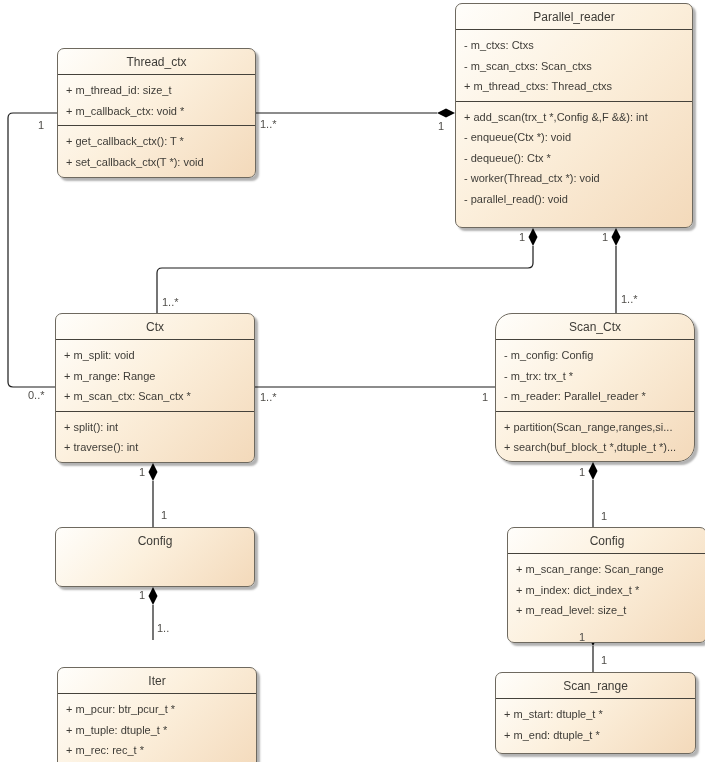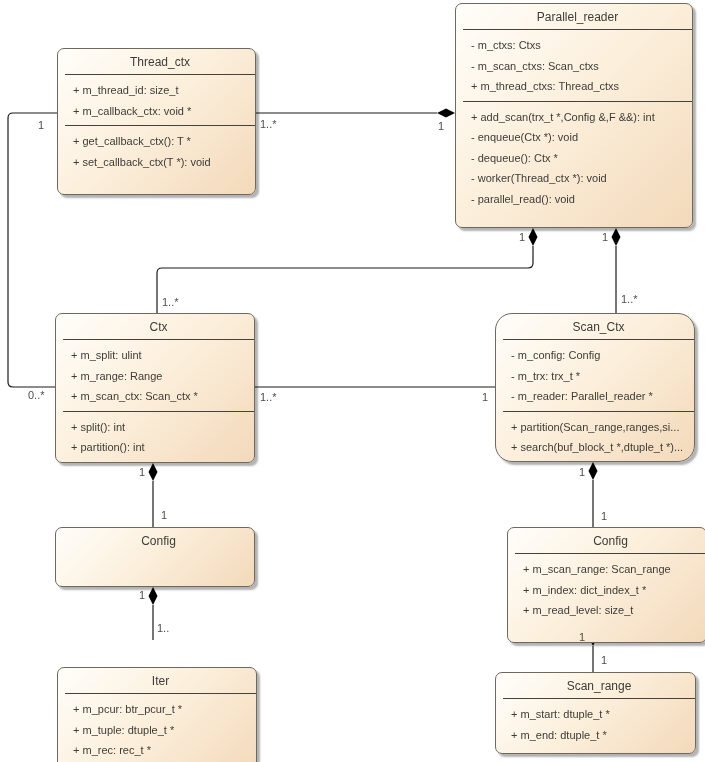--- a/index.html
+++ b/index.html
@@ -6,21 +6,21 @@
   .canvas{
     position:relative;width:705px;height:762px;background:#ffffff;overflow:hidden;
     font-family:"Liberation Sans","DejaVu Sans",sans-serif;
   }
   .connectors{position:absolute;left:0;top:0;z-index:1;}
   .uml-class{
     position:absolute;z-index:2;box-sizing:border-box;
     border:1px solid #6e695f;border-radius:7px;
     background:linear-gradient(135deg,#fffefb 0%,#fcf0dd 45%,#f3d9ba 100%);
     box-shadow:3px 3px 2px rgba(0,0,0,0.30);
-    color:#3e3c37;overflow:hidden;padding-left:7px;
+    color:#3e3c37;overflow:hidden;
   }
   .uml-title{
     font-size:12px;text-align:center;padding:6px 4px 5px 4px;
     border-bottom:1px solid #45423b;white-space:nowrap;overflow:hidden;
   }
   .uml-title.no-sep{border-bottom:none;}
   .uml-sec{padding:5px 0 4px 0;border-bottom:1px solid #45423b;}
   .uml-sec:last-child{border-bottom:none;}
   .uml-row{
     font-size:11px;line-height:20.5px;padding:0 4px 0 8px;
@@ -77,42 +77,42 @@
     </div>
     <div class="uml-sec">
       <div class="uml-row">+ add_scan(trx_t *,Config &amp;,F &amp;&amp;): int</div>
       <div class="uml-row">- enqueue(Ctx *): void</div>
       <div class="uml-row">- dequeue(): Ctx *</div>
       <div class="uml-row">- worker(Thread_ctx *): void</div>
       <div class="uml-row">- parallel_read(): void</div>
     </div>
   </div>
 
-  <div class="uml-class" style="left:57px;top:48px;width:199px;height:147px;">
+  <div class="uml-class" style="left:57px;top:48px;width:199px;height:130px;">
     <div class="uml-title">Thread_ctx</div>
     <div class="uml-sec">
       <div class="uml-row">+ m_thread_id: size_t</div>
       <div class="uml-row">+ m_callback_ctx: void *</div>
     </div>
     <div class="uml-sec">
       <div class="uml-row">+ get_callback_ctx(): T *</div>
       <div class="uml-row">+ set_callback_ctx(T *): void</div>
     </div>
   </div>
 
   <div class="uml-class" style="left:55px;top:313px;width:200px;height:150px;">
     <div class="uml-title">Ctx</div>
     <div class="uml-sec">
-      <div class="uml-row">+ m_split: ulint</div>
+      <div class="uml-row">+ m_split: void</div>
       <div class="uml-row">+ m_range: Range</div>
       <div class="uml-row">+ m_scan_ctx: Scan_ctx *</div>
     </div>
     <div class="uml-sec">
       <div class="uml-row">+ split(): int</div>
-      <div class="uml-row">+ partition(): int</div>
+      <div class="uml-row">+ traverse(): int</div>
     </div>
   </div>
 
   <div class="uml-class" style="left:495px;top:313px;width:200px;height:149px;border-radius:17px;">
     <div class="uml-title">Scan_Ctx</div>
     <div class="uml-sec">
       <div class="uml-row">- m_config: Config</div>
       <div class="uml-row">- m_trx: trx_t *</div>
       <div class="uml-row">- m_reader: Parallel_reader *</div>
     </div>

